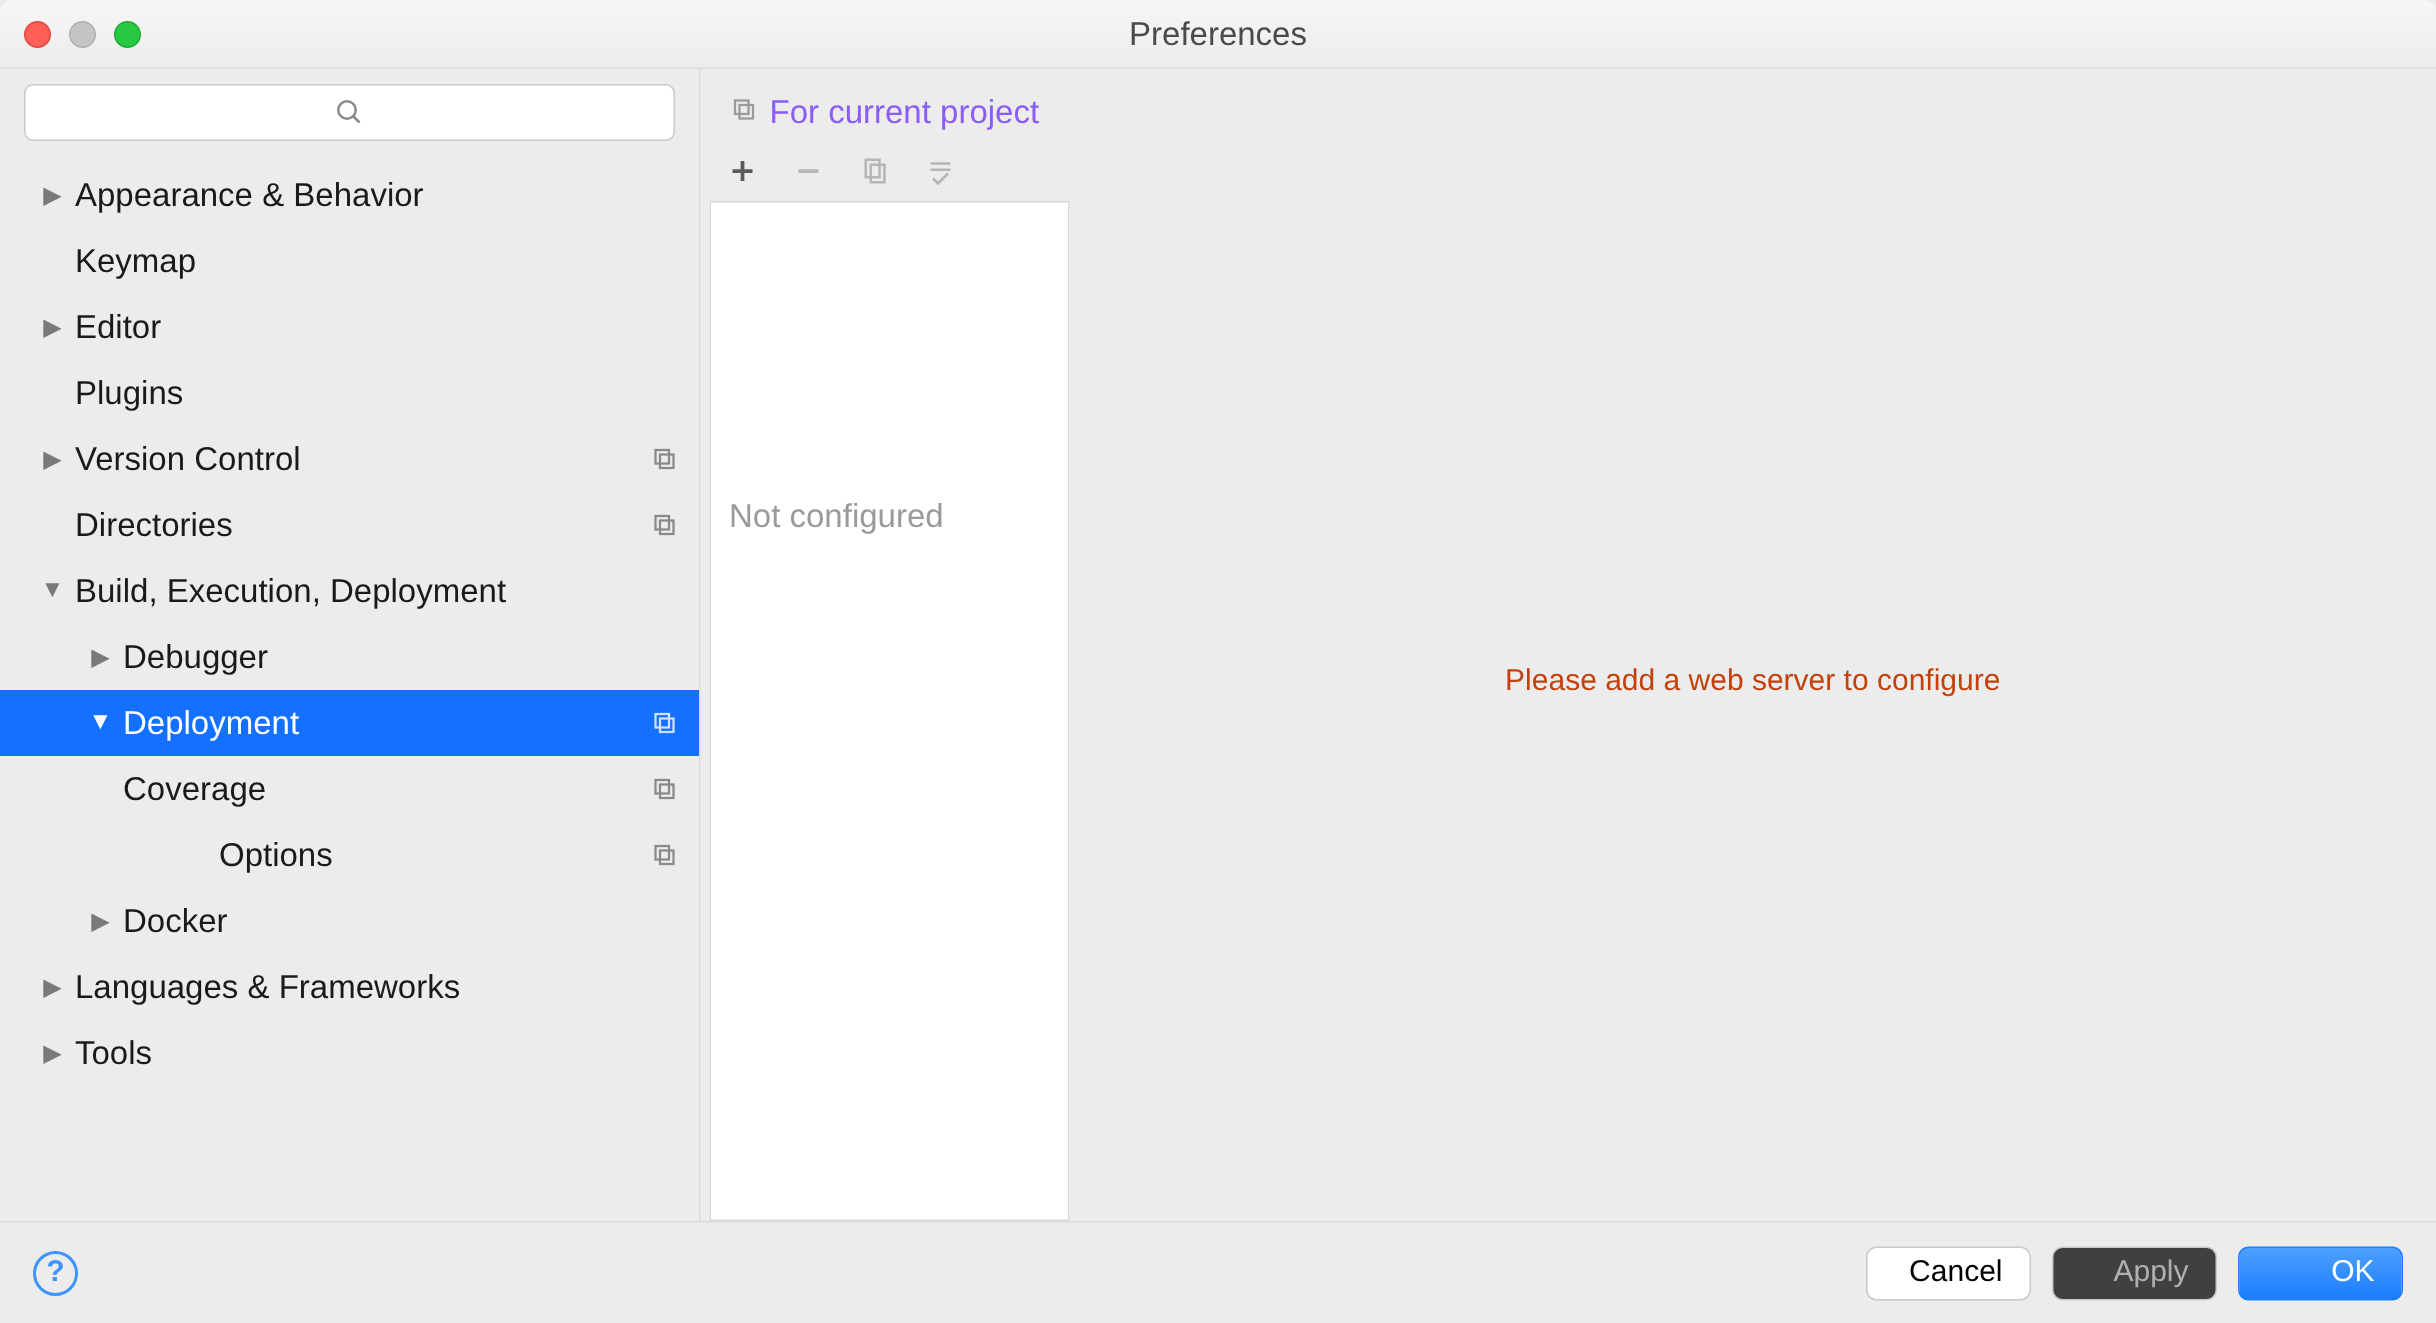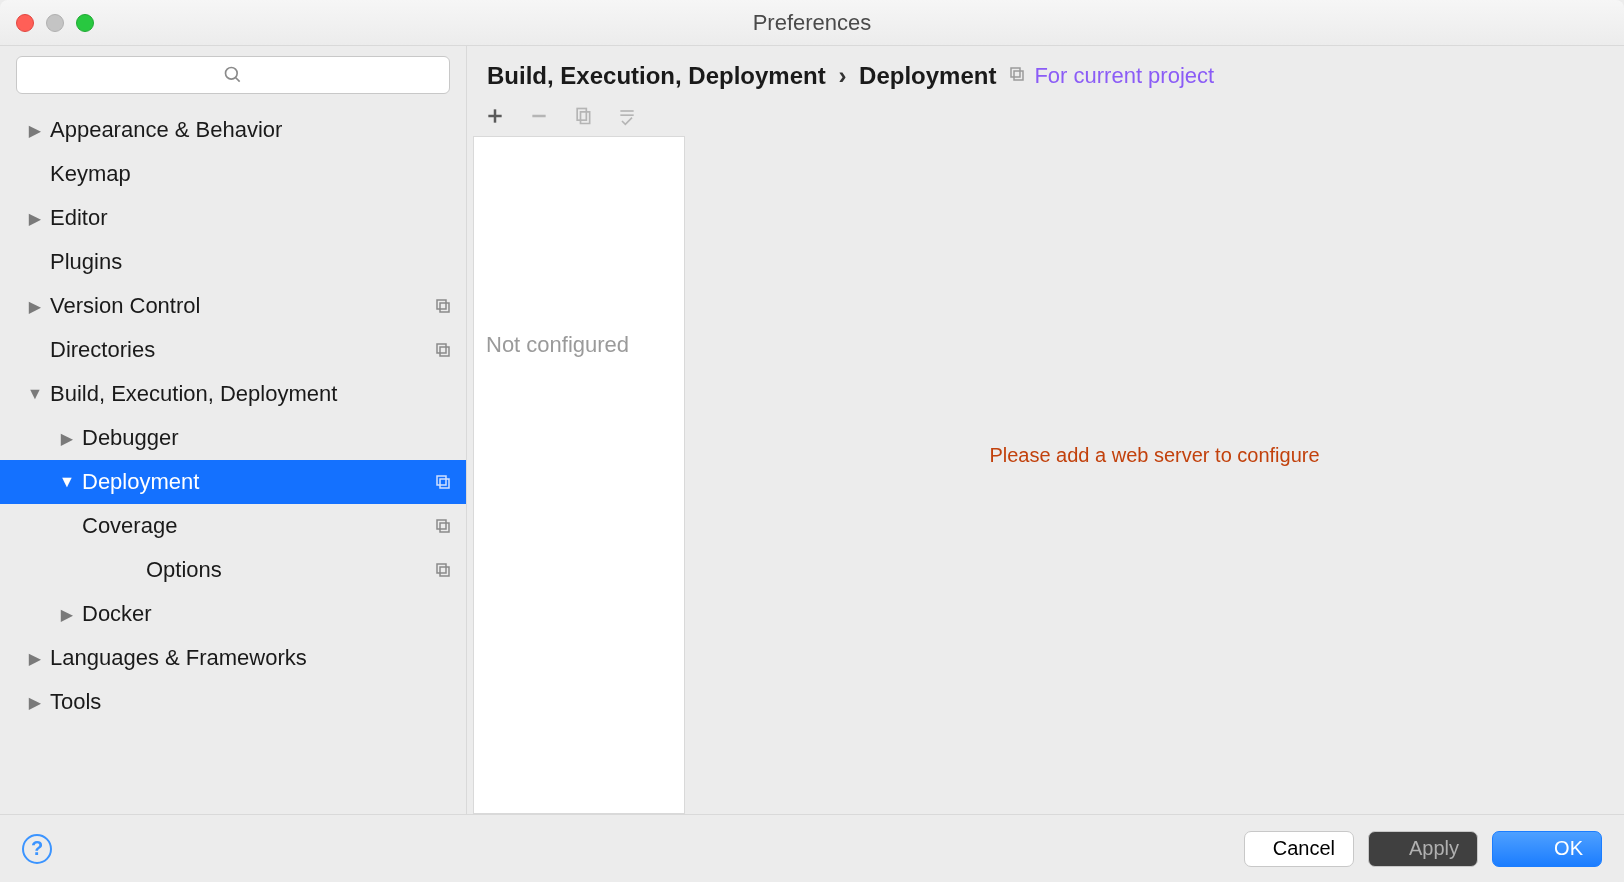--- a/index.html
+++ b/index.html
@@ -112,21 +112,21 @@
   display: flex;
   align-items: center;
   gap: 8px;
 }
 .content-row {
   display: flex;
   flex: 1;
   padding: 0 0 0 0;
 }
 .list-pane {
-  width: 212px;
+  width: 240px;
   margin-left: 6px;
   display: flex;
   flex-direction: column;
 }
 .list-toolbar {
   height: 40px;
   background: #ececec;
   display: flex;
   align-items: center;
   gap: 20px;
@@ -299,25 +299,20 @@
       </div>
       <div class="tree-item bold indent-0">
         <span class="arrow">▶</span>
         <span class="label">Tools</span>
       </div>
     </div>
   </div>
 
   <div class="main">
     <div class="breadcrumb-row">
-      <div class="breadcrumb">
-        <span>Build, Execution, Deployment</span>
-        <span class="sep">›</span>
-        <span>Deployment</span>
-      </div>
       <div class="for-project">
         <span><svg width="18" height="18" viewBox="0 0 24 24" fill="none" stroke="#9a9a9a" stroke-width="2">
               <rect x="4" y="4" width="12" height="12"></rect>
               <rect x="8" y="8" width="12" height="12"></rect>
             </svg></span>
         <span>For current project</span>
       </div>
     </div>
 
     <div class="content-row">

